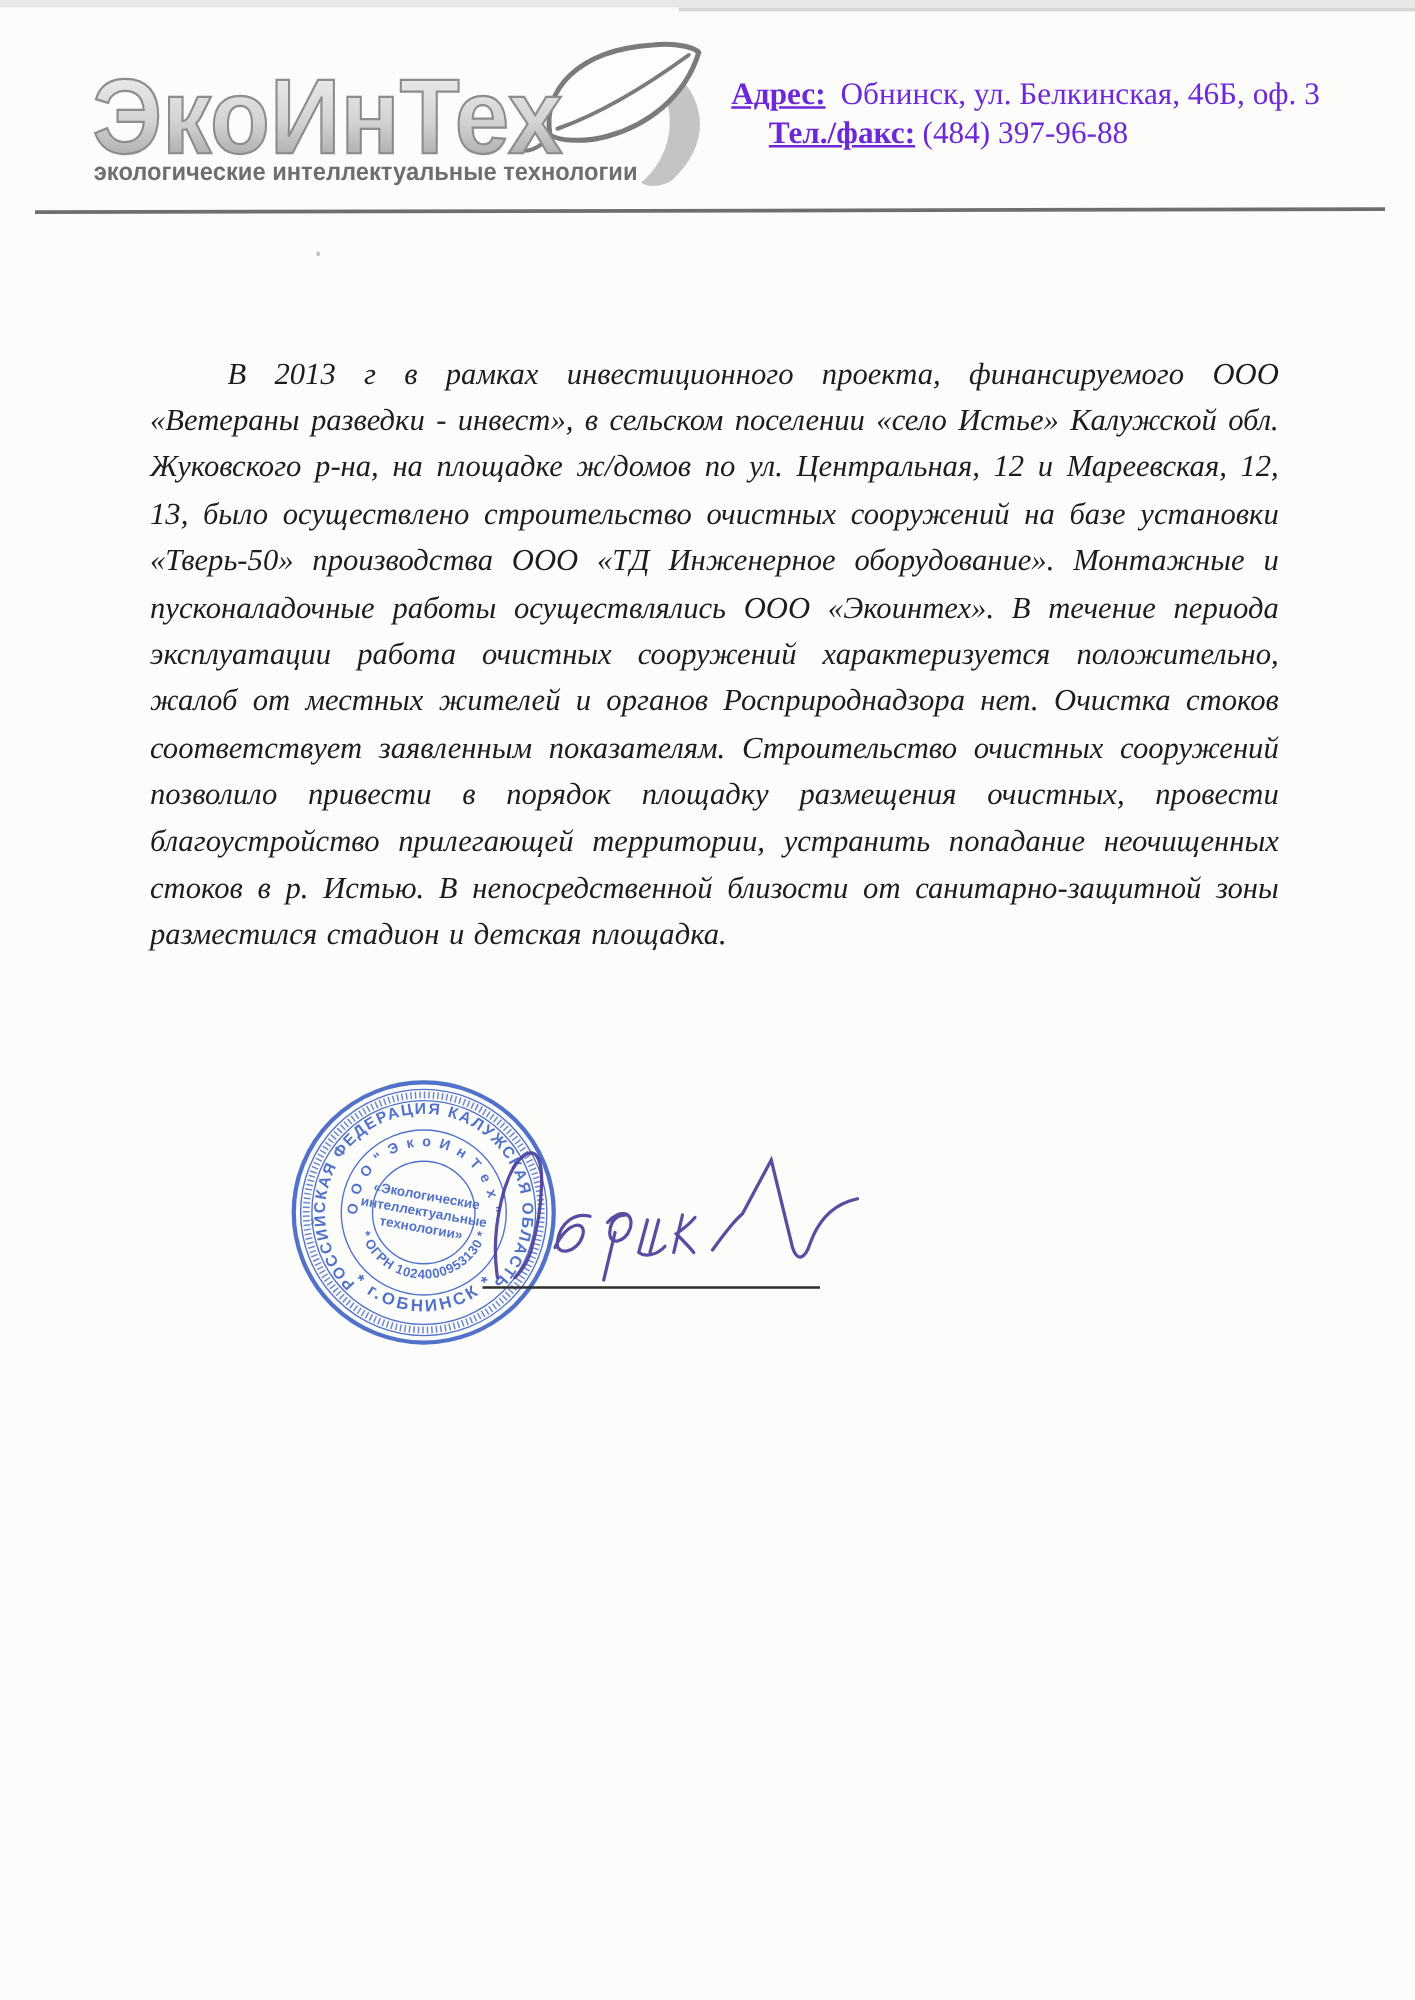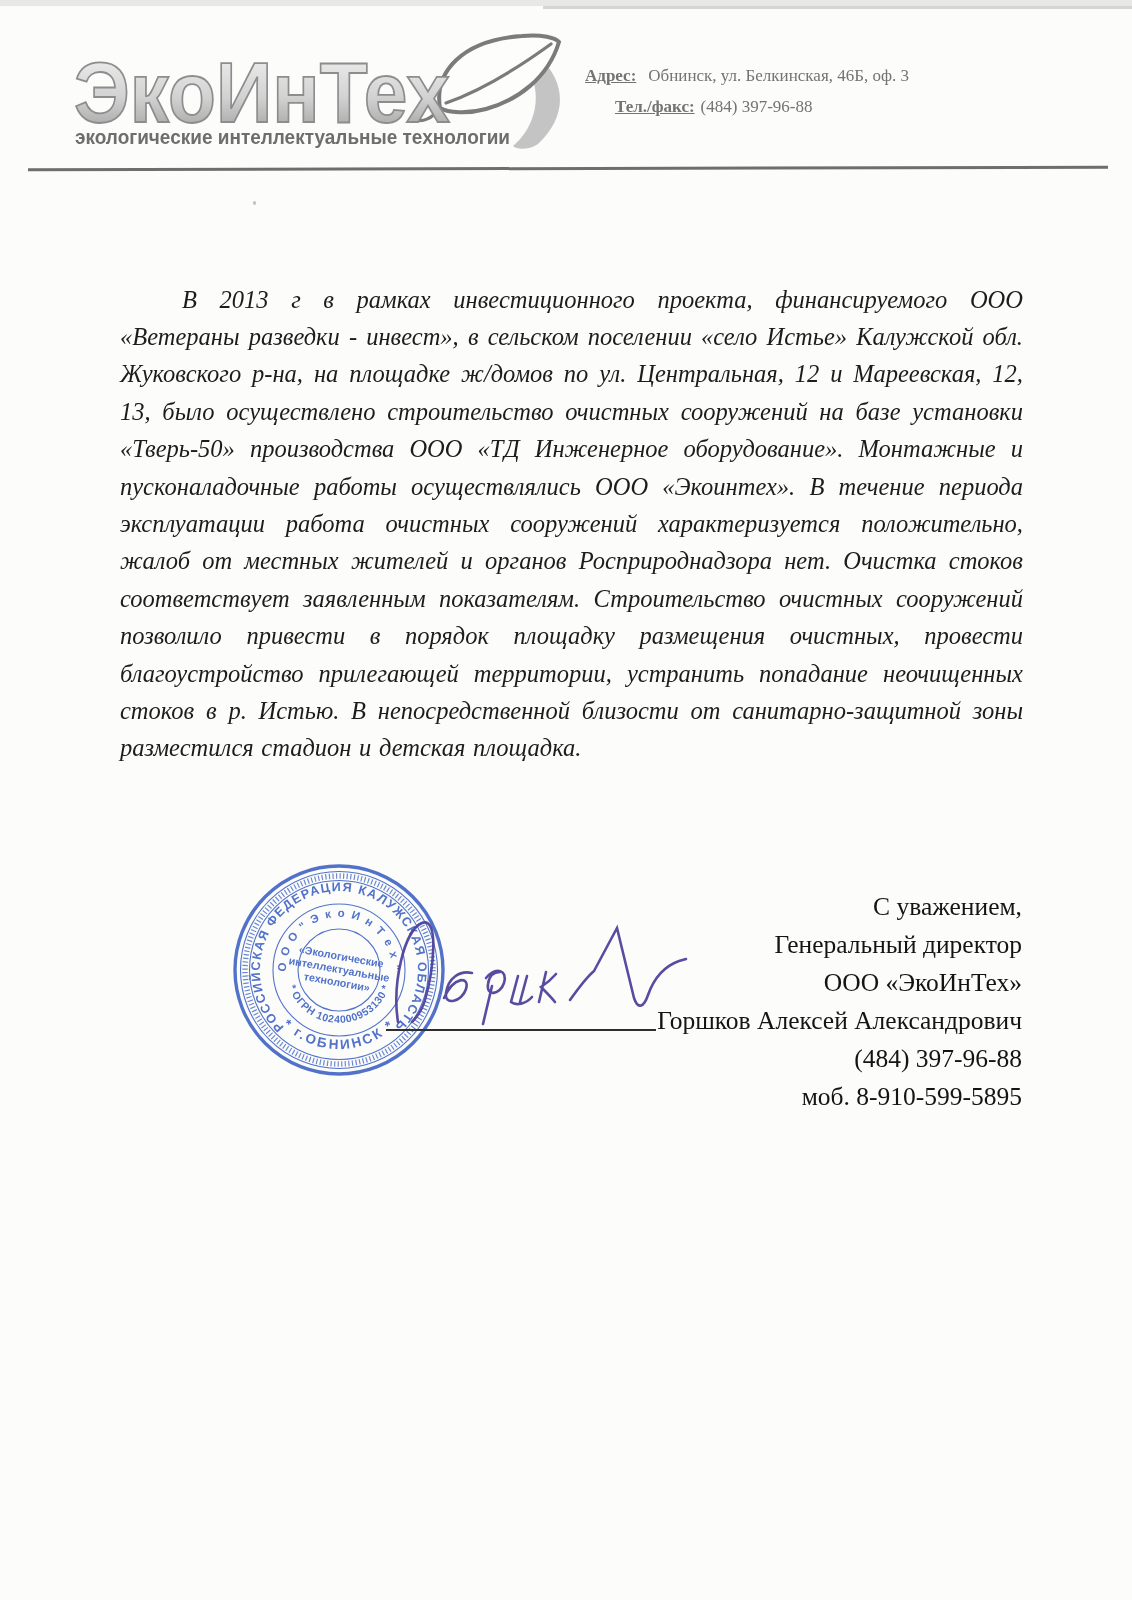--- a/index.html
+++ b/index.html
@@ -18,21 +18,21 @@
     background:rgba(110,110,110,.28);
   }
   .speck{
     position:absolute;left:253px;top:195px;width:3px;height:4px;
     border-radius:50%;background:#8f8f8f;opacity:.55;
   }
   
   .logo-svg{position:absolute;left:70px;top:24px;width:505px;height:122px;}
   .contact{
     position:absolute;left:585px;top:54px;width:515px;
-    font-size:17px;line-height:31px;color:#737373;
+    font-size:25px;line-height:31px;color:#6d28d9;
   }
   .contact .row{white-space:nowrap;}
   .contact .row.phone{margin-left:30px;}
   .contact .lbl{font-weight:bold;text-decoration:underline;margin-right:12px;}
   .contact .lbl.tight{margin-right:6px;text-align:right;}
   .divider{
     position:absolute;left:28px;top:161px;width:1080px;height:2.6px;
     background:#555;transform:rotate(-0.12deg);opacity:.85;
   }
   
@@ -142,22 +142,14 @@
       <path d="M 100,64 C 110,52 122,56 118,69 C 114,81 100,83 102,70 C 103,62 108,58 114,58"></path>
       <path d="M 106,72 L 97,110"></path>
       <path d="M 132,62 L 125,88 M 141,62 L 134,88 M 125,88 C 130,92 140,90 146,83"></path>
       <path d="M 160,58 L 153,88 M 170,60 C 164,67 158,71 155,73 C 159,77 165,83 169,88"></path>
       <path d="M 184,86 C 194,72 202,62 208,57 L 231,14 L 248,84 C 252,96 258,93 262,81 C 268,64 279,52 293,47 L 300,45"></path>
     </g>
   </svg>
 
   <div class="sig-line"></div>
 
-  <div class="signoff">
-    <div>С уважением,</div>
-    <div>Генеральный директор</div>
-    <div>ООО «ЭкоИнТех»</div>
-    <div>Горшков Алексей Александрович</div>
-    <div>(484) 397-96-88</div>
-    <div>моб. 8-910-599-5895</div>
-  </div>
 
 </div>
 
 </body></html>

